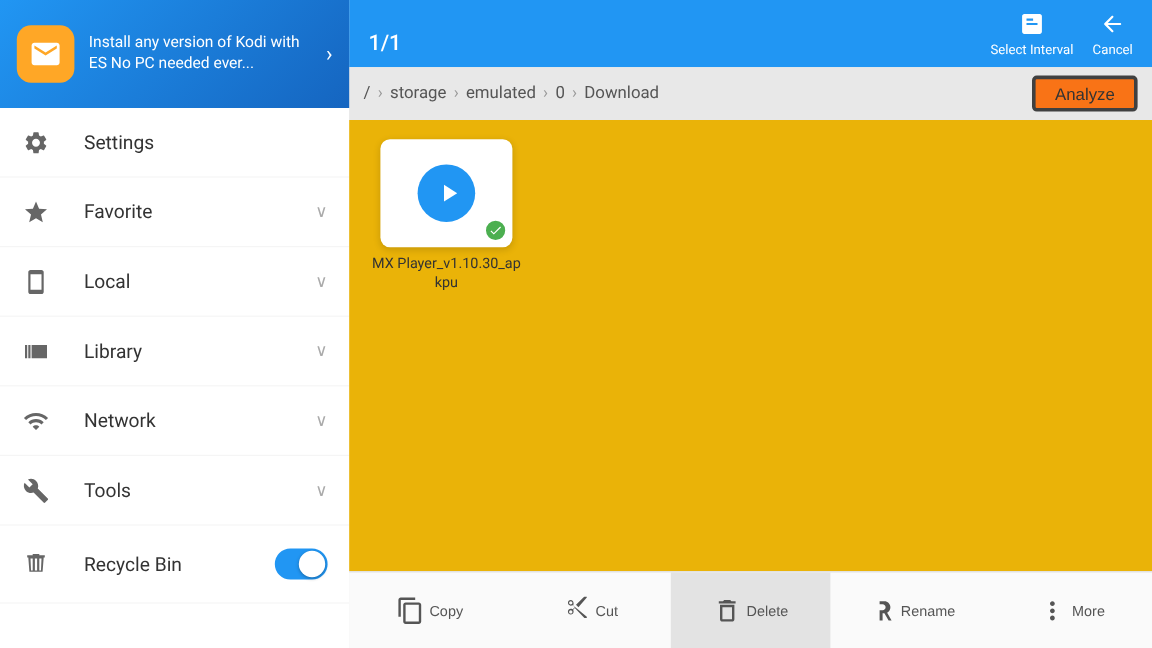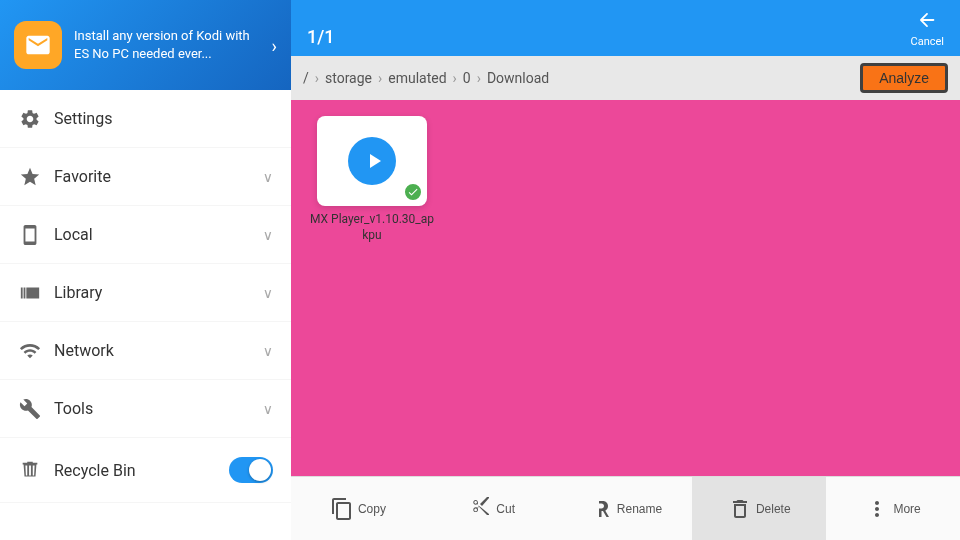--- a/index.html
+++ b/index.html
@@ -50,21 +50,21 @@
     .sidebar-nav {
       flex: 1;
       overflow-y: auto;
     }
     .nav-item {
       display: flex;
       align-items: center;
       padding: 0 18px;
       height: 58px;
       cursor: pointer;
-      gap: 12px;
+      gap: 28px;
       border-bottom: 1px solid #f5f5f5;
     }
     .nav-item .nav-icon {
       width: 24px;
       height: 24px;
       display: flex;
       align-items: center;
       justify-content: center;
       color: #666;
     }
@@ -172,21 +172,21 @@
       font-size: 14px;
       color: #333;
       cursor: pointer;
     }
 
     
     .file-area {
       flex: 1;
       padding: 16px;
       overflow-y: auto;
-      background: #ec4899;
+      background: #eab308;
     }
     .file-item {
       width: 130px;
       display: flex;
       flex-direction: column;
       align-items: center;
       gap: 6px;
       cursor: pointer;
     }
     .file-thumb {
@@ -349,20 +349,26 @@
     </div>
 
   </div>
 </div>
 
 <div class="main">
 
   <div class="topbar">
     <span class="topbar-count">1/1</span>
     <div class="topbar-actions">
+      <div class="topbar-action">
+        <svg viewBox="0 0 24 24" width="22" height="22" fill="white">
+          <path d="M19 3H5c-1.1 0-2 .9-2 2v14c0 1.1.9 2 2 2h14c1.1 0 2-.9 2-2V5c0-1.1-.9-2-2-2zm-2 10H7v-2h10v2zm-4-4H7V7h6v2z"></path>
+        </svg>
+        <span>Select Interval</span>
+      </div>
       <div class="topbar-action">
         <svg viewBox="0 0 24 24" width="22" height="22" fill="white">
           <path d="M19 11H7.83l4.88-4.88c.39-.39.39-1.03 0-1.42-.39-.39-1.02-.39-1.41 0l-6.59 6.59c-.39.39-.39 1.02 0 1.41l6.59 6.59c.39.39 1.02.39 1.41 0 .39-.39.39-1.02 0-1.41L7.83 13H19c.55 0 1-.45 1-1s-.45-1-1-1z"></path>
         </svg>
         <span>Cancel</span>
       </div>
     </div>
   </div>
 
   <div class="breadcrumb">
@@ -405,34 +411,34 @@
       <span>Copy</span>
     </button>
 
     <button class="toolbar-btn">
       <svg viewBox="0 0 24 24" width="24" height="24" fill="#555">
         <path d="M9.64 7.64c.23-.5.36-1.05.36-1.64C10 4.01 8.99 3 7.64 3 6.29 3 5.27 4.01 5.27 5.36c0 1.34 1.01 2.36 2.37 2.36.59 0 1.13-.13 1.64-.36L11 9l-1.73 1.73c-.5-.23-1.05-.36-1.64-.36C6.29 10.37 5.27 11.38 5.27 12.73c0 1.34 1.01 2.36 2.37 2.36 1.34 0 2.36-1.02 2.36-2.36 0-.59-.13-1.14-.36-1.64L11 9.73 19 18h2v-1L9.64 7.64zM7.63 6.73c-.75 0-1.36-.61-1.36-1.37S6.88 4 7.63 4c.76 0 1.37.61 1.37 1.36S8.39 6.73 7.63 6.73zm0 7.54c-.75 0-1.36-.61-1.36-1.37s.61-1.36 1.36-1.36c.76 0 1.37.61 1.37 1.36s-.61 1.37-1.37 1.37zM14 9l-2-2 7-7h2v1L14 9z"></path>
       </svg>
       <span>Cut</span>
     </button>
 
+    <button class="toolbar-btn active">
+      <svg viewBox="0 0 24 24" width="24" height="24" fill="#555">
+        <path d="M6 19c0 1.1.9 2 2 2h8c1.1 0 2-.9 2-2V7H6v12zM8 9h8v10H8V9zm7.5-5l-1-1h-5l-1 1H5v2h14V4z"></path>
+      </svg>
+      <span>Delete</span>
+    </button>
+
     <button class="toolbar-btn">
       <svg viewBox="0 0 24 24" width="24" height="24" fill="#555">
         <path d="M12.5 4H10v16h2.5v-6H14l3.5 6H20l-3.7-6.32C17.96 12.78 19 11.01 19 9c0-2.76-2.24-5-5-5h-1.5zm0 7.5H10v-5h2.5c1.38 0 2.5 1.12 2.5 2.5S13.88 11.5 12.5 11.5z"></path>
       </svg>
       <span>Rename</span>
     </button>
 
-    <button class="toolbar-btn active">
-      <svg viewBox="0 0 24 24" width="24" height="24" fill="#555">
-        <path d="M6 19c0 1.1.9 2 2 2h8c1.1 0 2-.9 2-2V7H6v12zM8 9h8v10H8V9zm7.5-5l-1-1h-5l-1 1H5v2h14V4z"></path>
-      </svg>
-      <span>Delete</span>
-    </button>
-
     <button class="toolbar-btn">
       <svg viewBox="0 0 24 24" width="24" height="24" fill="#555">
         <path d="M12 8c1.1 0 2-.9 2-2s-.9-2-2-2-2 .9-2 2 .9 2 2 2zm0 2c-1.1 0-2 .9-2 2s.9 2 2 2 2-.9 2-2-.9-2-2-2zm0 6c-1.1 0-2 .9-2 2s.9 2 2 2 2-.9 2-2-.9-2-2-2z"></path>
       </svg>
       <span>More</span>
     </button>
 
   </div>
 </div>
 

